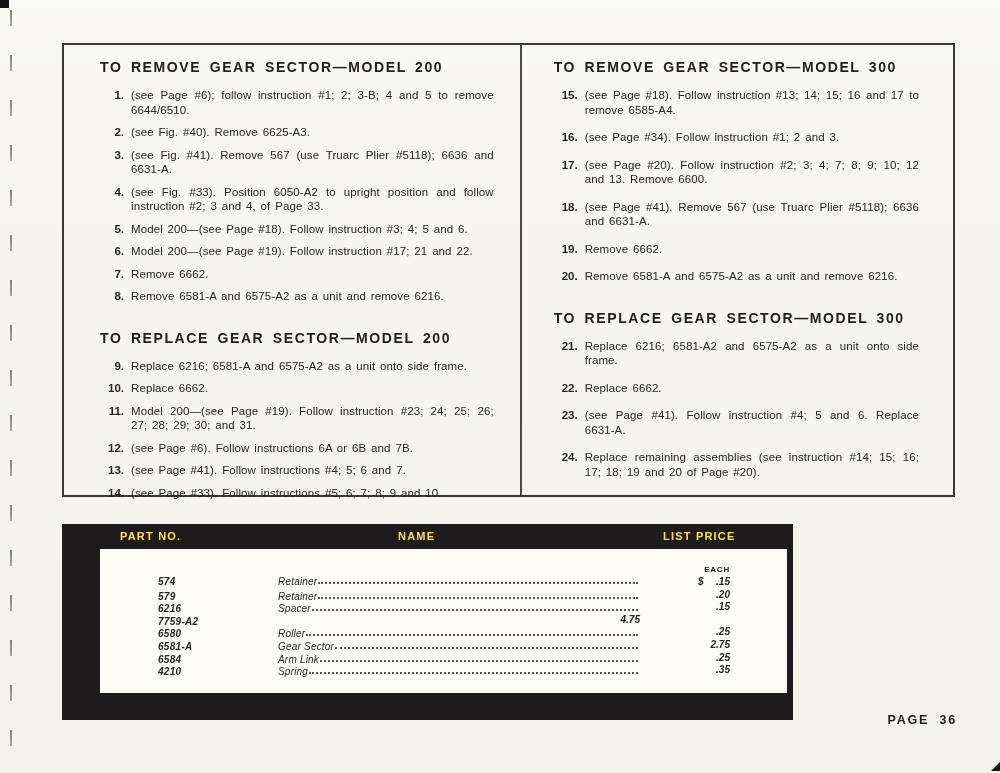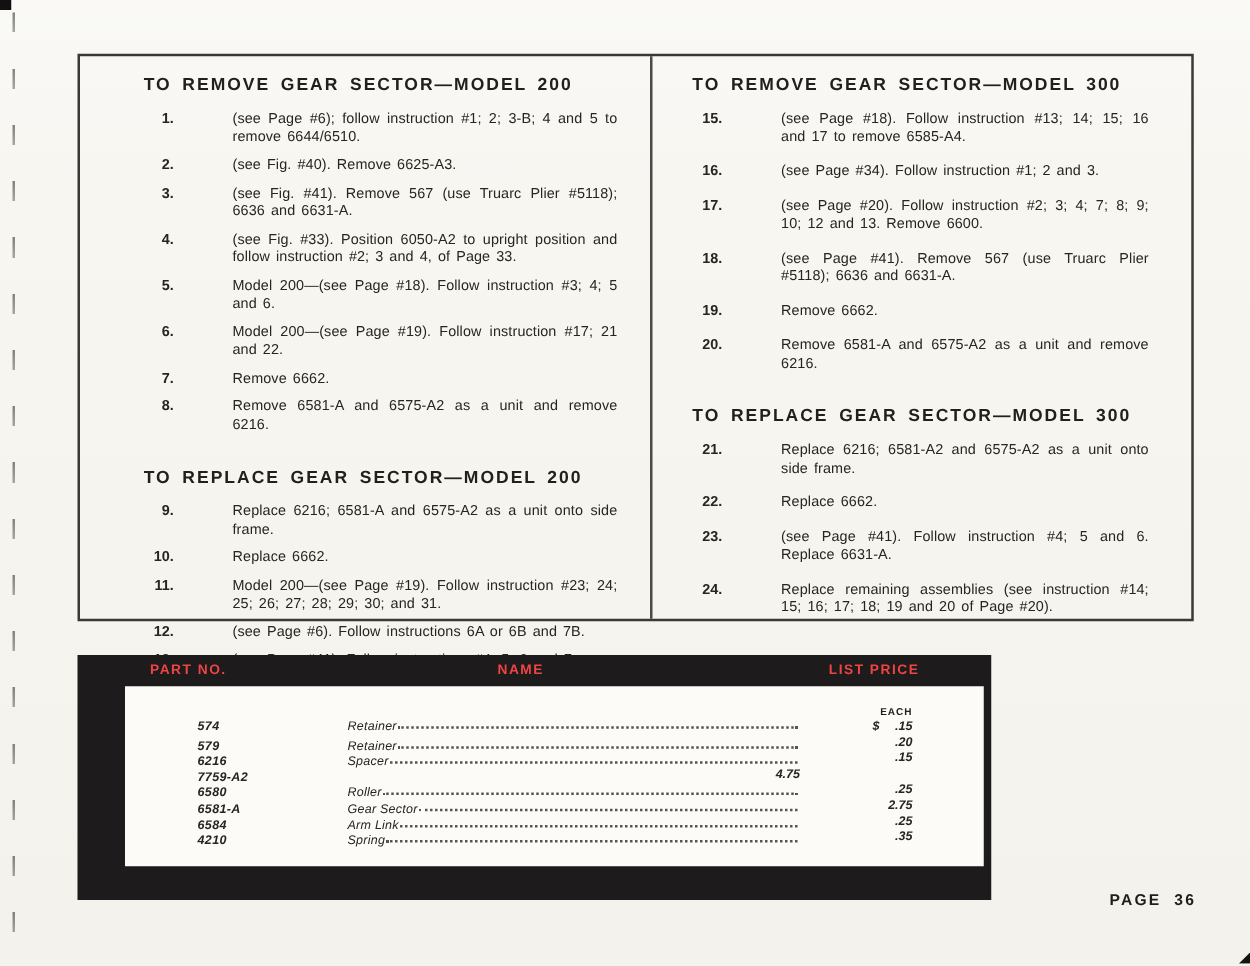--- a/index.html
+++ b/index.html
@@ -36,43 +36,43 @@
     position:absolute;right:0px;bottom:2px;width:9px;height:9px;background:#141414;
     clip-path:polygon(100% 0,100% 100%,0 100%);
   }
   
   .instruction-box{
     position:absolute;left:62px;top:43px;width:893px;height:454px;
     border:2px solid var(--rule);
     display:flex;
   }
   .col{height:100%;}
-  .col-left{width:464px;padding:14px 26px 0 51px;}
+  .col-left{width:464px;padding:14px 26px 0 36px;}
   .col-right{width:441px;padding:14px 34px 0 32px;border-left:2px solid #4b4a46;}
   .sec-heading{
     font-size:14px;font-weight:bold;letter-spacing:1.6px;word-spacing:3px;
     color:#21201b;margin-bottom:13px;white-space:nowrap;
   }
   .section + .section .sec-heading{margin-top:26px;}
   .item{display:flex;margin-bottom:8px;}
   .col-right .item{margin-bottom:13px;}
   .item .num{
     font-weight:bold;font-size:11.5px;line-height:14.5px;
     width:24px;min-width:24px;text-align:right;margin-right:7px;
   }
   .item .txt{
     font-size:11.5px;line-height:14.5px;text-align:justify;
-    letter-spacing:.1px;word-spacing:1.5px;flex:1;margin-left:40px;
+    letter-spacing:.1px;word-spacing:1.5px;flex:1;
   }
   
   .table-block{
     position:absolute;left:62px;top:524px;width:731px;height:196px;
     background:var(--band);
   }
-  .table-header{position:absolute;left:0;top:0;right:0;height:25px;color:#ef4444;}
+  .table-header{position:absolute;left:0;top:0;right:0;height:25px;color:#fde047;}
   .th{position:absolute;font-size:11px;font-weight:bold;letter-spacing:1.2px;top:6px;white-space:nowrap;}
   .th-part{left:58px;}
   .th-name{left:336px;}
   .th-price{left:601px;}
   .panel{
     position:absolute;left:38px;top:25px;width:687px;height:144px;
     background:var(--panel);
   }
   .each-label{
     position:absolute;top:16px;right:57px;
@@ -158,20 +158,24 @@
             <div class="txt">Model 200—(see Page #19). Follow instruction #23; 24; 25; 26; 27; 28; 29; 30; and 31.</div>
           </div>
           <div class="item">
             <span class="num">12.</span>
             <div class="txt">(see Page #6). Follow instructions 6A or 6B and 7B.</div>
           </div>
           <div class="item">
             <span class="num">13.</span>
             <div class="txt">(see Page #41). Follow instructions #4; 5; 6 and 7.</div>
           </div>
+          <div class="item">
+            <span class="num">14.</span>
+            <div class="txt">(see Page #33). Follow instructions #5; 6; 7; 8; 9 and 10.</div>
+          </div>
         </div>
       </div>
     <div class="col col-right" id="col-1">
         <div class="section">
           <div class="sec-heading">TO REMOVE GEAR SECTOR—MODEL 300</div>
           <div class="item">
             <span class="num">15.</span>
             <div class="txt">(see Page #18). Follow instruction #13; 14; 15; 16 and 17 to remove 6585-A4.</div>
           </div>
           <div class="item">

